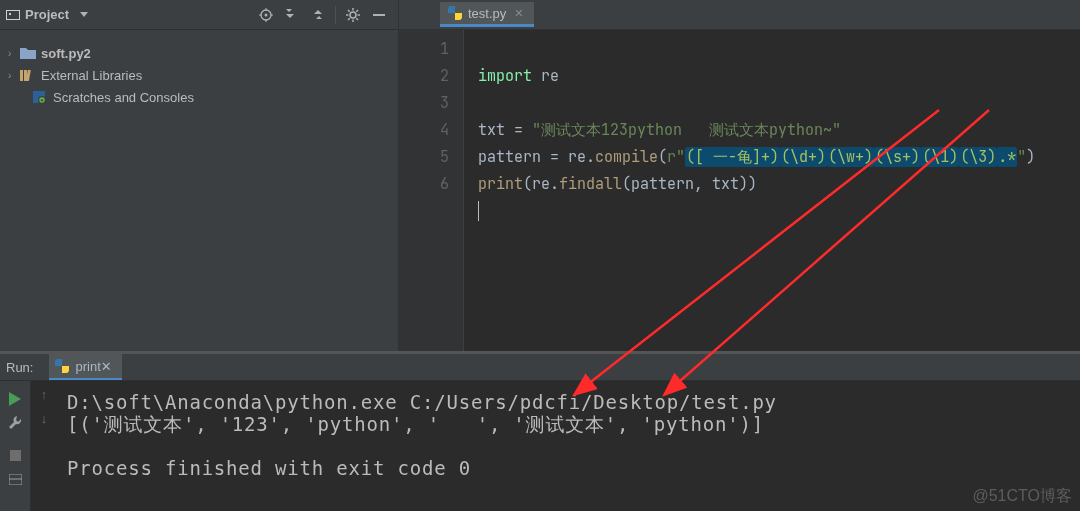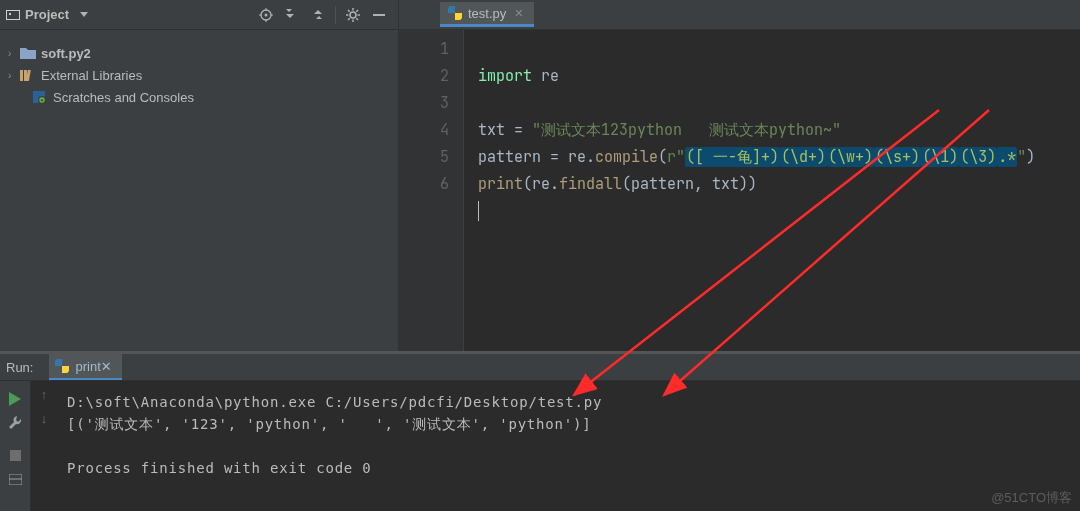--- a/index.html
+++ b/index.html
@@ -38,22 +38,22 @@
   .run-panel{flex:1;display:flex;flex-direction:column;border-top:3px solid #555555;background:#2b2b2b;}
   .run-hdr{display:flex;align-items:center;height:26px;background:#3c3f41;border-bottom:1px solid #2d2f30;padding-left:6px;}
   .run-hdr .lbl{color:#bbbbbb;margin-right:16px;}
   .run-tab{display:flex;align-items:center;height:26px;background:#515658;border-bottom:2px solid #4a88c7;padding:0 10px 0 6px;box-sizing:border-box;}
   .run-body{flex:1;display:flex;}
   .run-tools{width:30px;background:#3c3f41;border-right:1px solid #2d2f30;display:flex;flex-direction:column;align-items:center;padding-top:6px;}
   .run-tools .tool{height:24px;color:#9aa0a6;display:flex;align-items:center;justify-content:center;cursor:pointer;}
   .run-tools .tool.play{color:#499c54;}
   .run-arrows{width:26px;display:flex;flex-direction:column;align-items:center;padding-top:6px;}
   .run-arrows .ar{height:24px;color:#6e6e6e;}
-  .console{flex:1;padding:10px 0 0 10px;font-family:"Consolas",monospace;font-size:14px;line-height:22px;white-space:pre;color:#bbbbbb;letter-spacing:0.8px;}
-  .watermark{position:absolute;right:8px;bottom:4px;color:#5b5d5f;font-size:13px;}
+  .console{flex:1;padding:10px 0 0 10px;font-family:"Consolas",monospace;font-size:19px;line-height:22px;white-space:pre;color:#bbbbbb;letter-spacing:0.8px;}
+  .watermark{position:absolute;right:8px;bottom:4px;color:#5b5d5f;font-size:16px;}
   svg{display:block;}
 </style>
 </head>
 <body>
 
 <div class="root">
   <div class="main">
 
     <div class="sidebar">
       <div class="sidebar-header">

